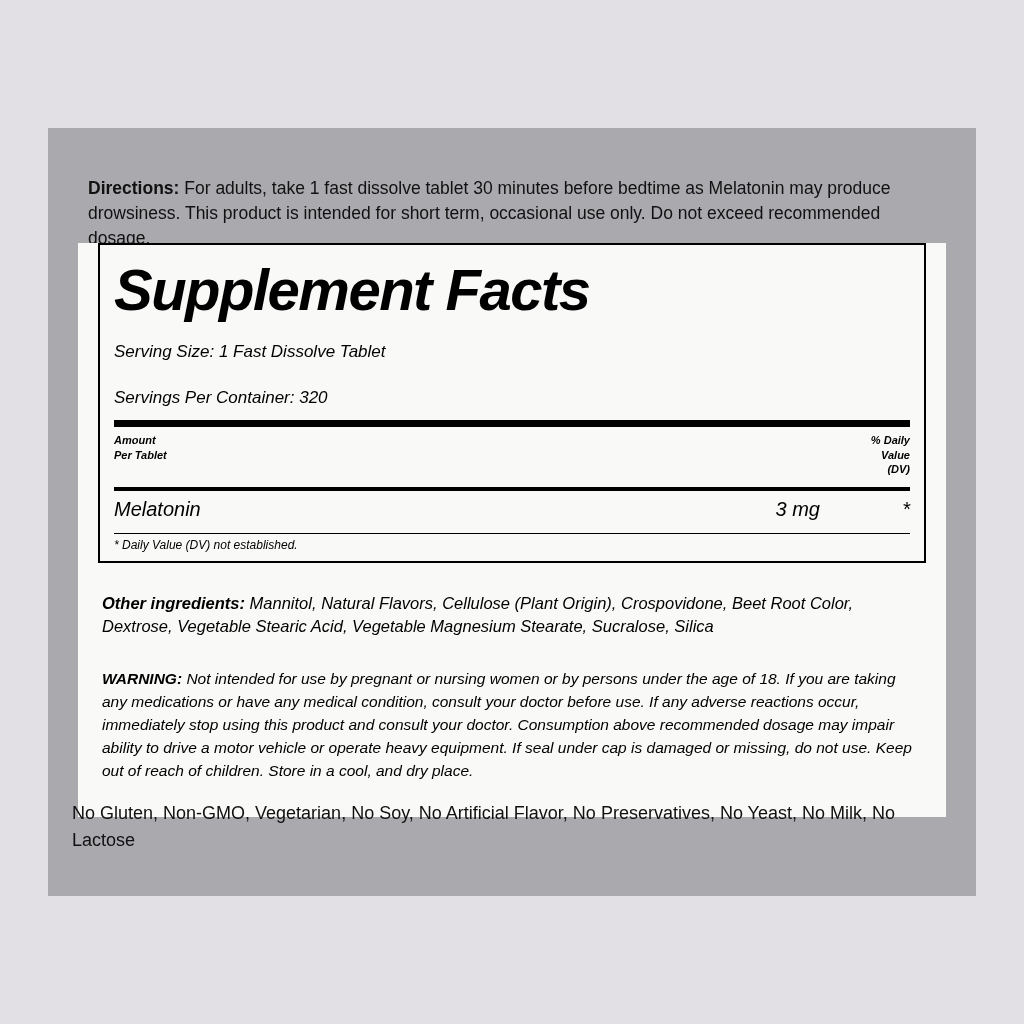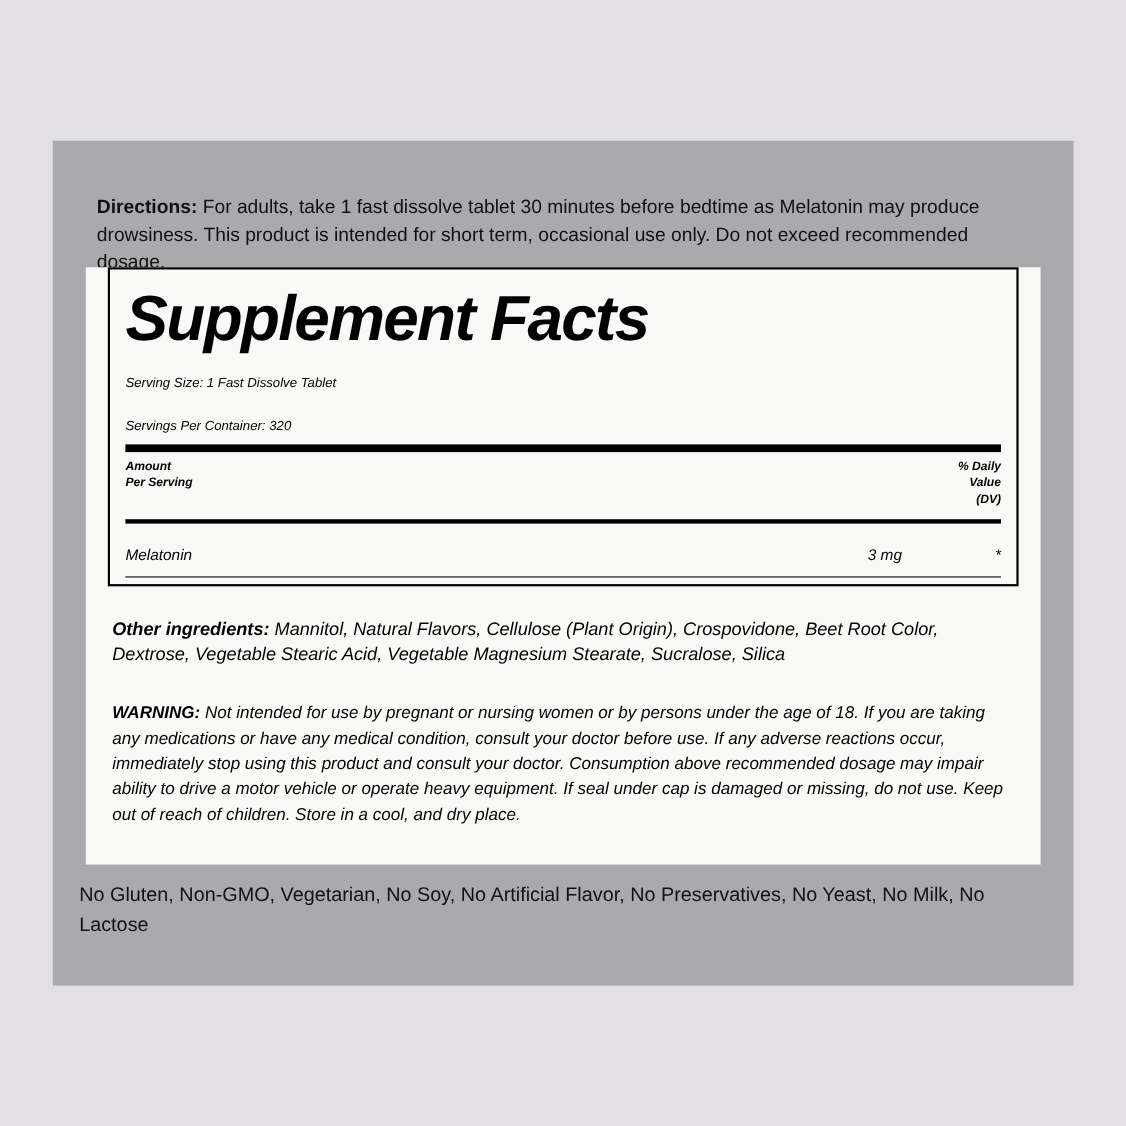--- a/index.html
+++ b/index.html
@@ -60,21 +60,21 @@
 
   .facts-title {
     font-size: 58px;
     font-weight: bold;
     letter-spacing: -1.5px;
     line-height: 1.0;
     margin: 6px 0 14px 0;
   }
 
   .serving-line {
-    font-size: 12px;
+    font-size: 17px;
     line-height: 1.55;
     margin-top: 20px;
   }
 
   .rule-thick {
     border-top: 7px solid #000;
     margin-top: 8px;
   }
   .rule-medium {
     border-top: 4px solid #000;
@@ -97,22 +97,22 @@
   .amount-left {
     text-align: left;
   }
   .amount-right {
     text-align: right;
   }
 
   .nutrient-row {
     display: flex;
     align-items: flex-start;
-    padding: 20px 0 8px 0;
-    font-size: 14px;
+    padding: 7px 0 8px 0;
+    font-size: 20px;
   }
   .nutrient-name {
     flex: 1 1 auto;
   }
   .nutrient-amount {
     width: 120px;
     text-align: right;
   }
   .nutrient-dv {
     width: 90px;
@@ -163,39 +163,40 @@
       <div class="facts-title">Supplement Facts</div>
 
       <div class="serving-line">Serving Size: 1 Fast Dissolve Tablet</div>
       <div class="serving-line">Servings Per Container: 320</div>
 
       <div class="rule-thick"></div>
 
       <div class="amount-row">
         <div class="amount-left">
           <div>Amount</div>
-          <div>Per Serving</div>
+          <div>Per Tablet</div>
         </div>
         <div class="amount-right">
           <div>% Daily</div>
           <div>Value</div>
           <div>(DV)</div>
         </div>
       </div>
 
       <div class="rule-medium"></div>
 
       <div class="nutrient-row">
         <div class="nutrient-name">Melatonin</div>
         <div class="nutrient-amount">3 mg</div>
         <div class="nutrient-dv">*</div>
       </div>
 
       <div class="rule-thin"></div>
 
+      <div class="footnote">* Daily Value (DV) not established.</div>
 
     </div>
 
     <p class="other-block">
       <b>Other ingredients:</b><span> Mannitol, Natural Flavors, Cellulose (Plant Origin), Crospovidone, Beet Root Color, Dextrose, Vegetable Stearic Acid, Vegetable Magnesium Stearate, Sucralose, Silica</span>
     </p>
 
     <p class="warning-block">
       <b>WARNING:</b><span> Not intended for use by pregnant or nursing women or by persons under the age of 18. If you are taking any medications or have any medical condition, consult your doctor before use. If any adverse reactions occur, immediately stop using this product and consult your doctor. Consumption above recommended dosage may impair ability to drive a motor vehicle or operate heavy equipment. If seal under cap is damaged or missing, do not use. Keep out of reach of children. Store in a cool, and dry place.</span>
     </p>

